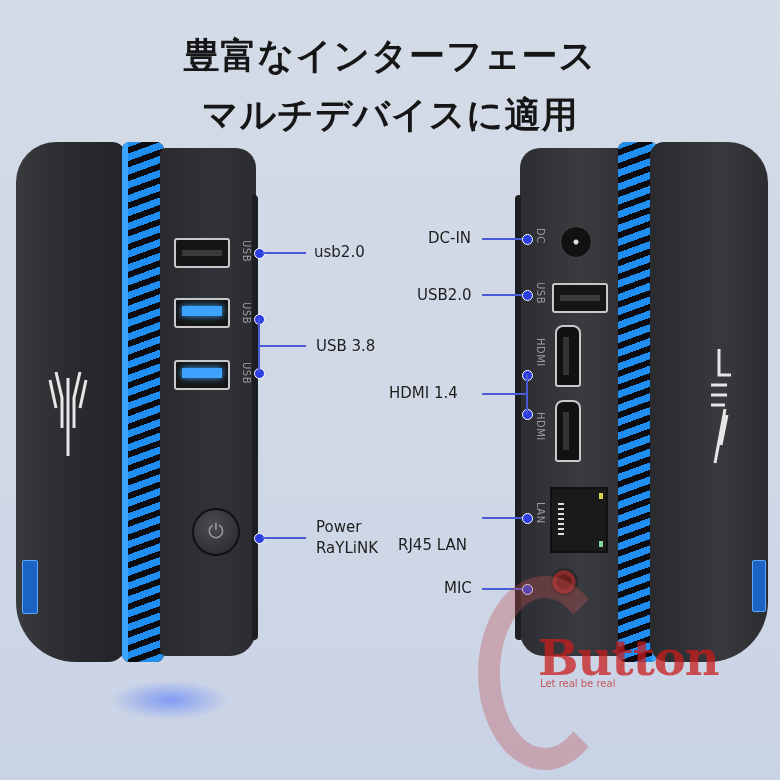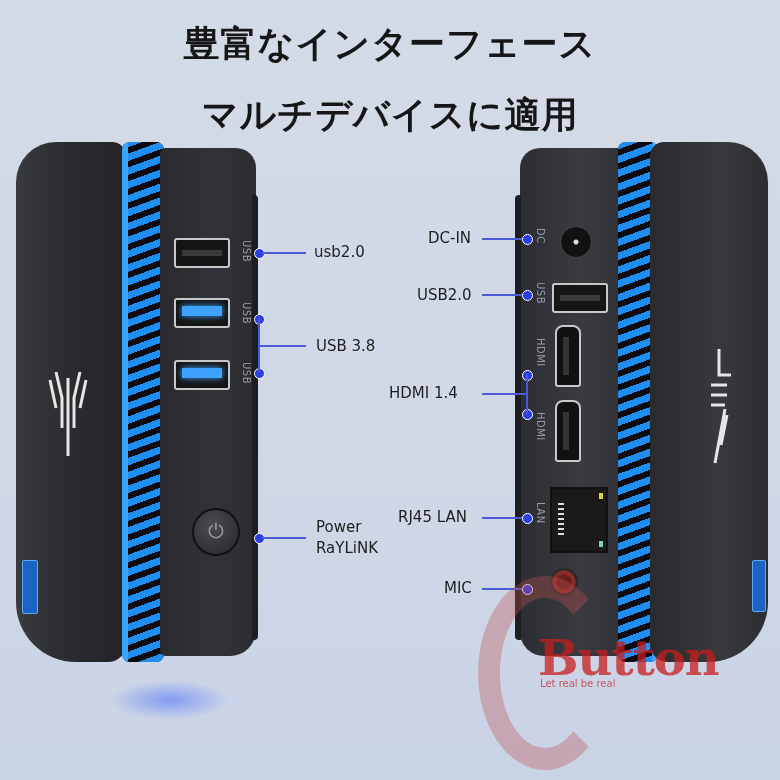--- a/index.html
+++ b/index.html
@@ -1,20 +1,20 @@
 <!DOCTYPE html>
 <html><head>
 <meta charset="utf-8">
 <style>
   html,body{margin:0;padding:0;}
   body{width:780px;height:780px;overflow:hidden;position:relative;
     background:linear-gradient(180deg,#d3dbe7 0%,#d0d8e6 60%,#c9d3e6 100%);
     font-family:"DejaVu Sans","Liberation Sans",sans-serif;}
   .title{position:absolute;left:0;width:780px;text-align:center;font-weight:bold;color:#161616;font-size:36px;letter-spacing:1px;}
-  .t1{top:20px;text-align:center;} .t2{top:91px;}
+  .t1{top:32px;text-align:center;} .t2{top:91px;}
 
   
   .dev{position:absolute;}
   .lbody{left:16px;top:142px;width:110px;height:520px;background:linear-gradient(90deg,#3a3b3f,#2a2b2e 50%,#232427);border-radius:40px 14px 18px 60px;}
   .lvent{left:122px;top:142px;width:42px;height:520px;background:#111;border-radius:8px;overflow:hidden;}
   .lvent .stripes,.rvent .stripes{position:absolute;inset:0;
     background:repeating-linear-gradient(160deg,#1f8ef0 0 7px,#0b0b10 7px 13px);}
   .lvent .glow,.rvent .glow{position:absolute;top:0;bottom:0;width:6px;background:#3aa5ff;}
   .lside{left:160px;top:148px;width:96px;height:508px;background:linear-gradient(90deg,#2a2b2f,#323338 60%,#2b2c30);border-radius:6px 20px 26px 6px;}
   .lside-edge{left:252px;top:195px;width:6px;height:445px;background:#1d1e21;border-radius:0 4px 4px 0;}
@@ -150,21 +150,21 @@
 <div class="clabel" style="left:417px;top:285px">USB2.0</div>
 <div class="line" style="left:482px;top:294px;width:40px"></div>
 <div class="dot" style="left:522px;top:290px"></div>
 
 <div class="dot" style="left:522px;top:370px"></div>
 <div class="dot" style="left:522px;top:409px"></div>
 <div class="vline" style="left:526px;top:374px;height:40px"></div>
 <div class="clabel" style="left:389px;top:383px">HDMI 1.4</div>
 <div class="line" style="left:482px;top:393px;width:44px"></div>
 
-<div class="clabel" style="left:398px;top:507px">RJ45 LAN</div>
+<div class="clabel" style="left:398px;top:535px">RJ45 LAN</div>
 <div class="line" style="left:482px;top:517px;width:40px"></div>
 <div class="dot" style="left:522px;top:513px"></div>
 
 <div class="clabel" style="left:444px;top:578px">MIC</div>
 <div class="line" style="left:482px;top:588px;width:40px"></div>
 <div class="dot" style="left:522px;top:584px"></div>
 
 <div class="wm-shape"></div>
 <div class="wm">Button</div>
 <div class="wm-sub">Let real be real</div>

